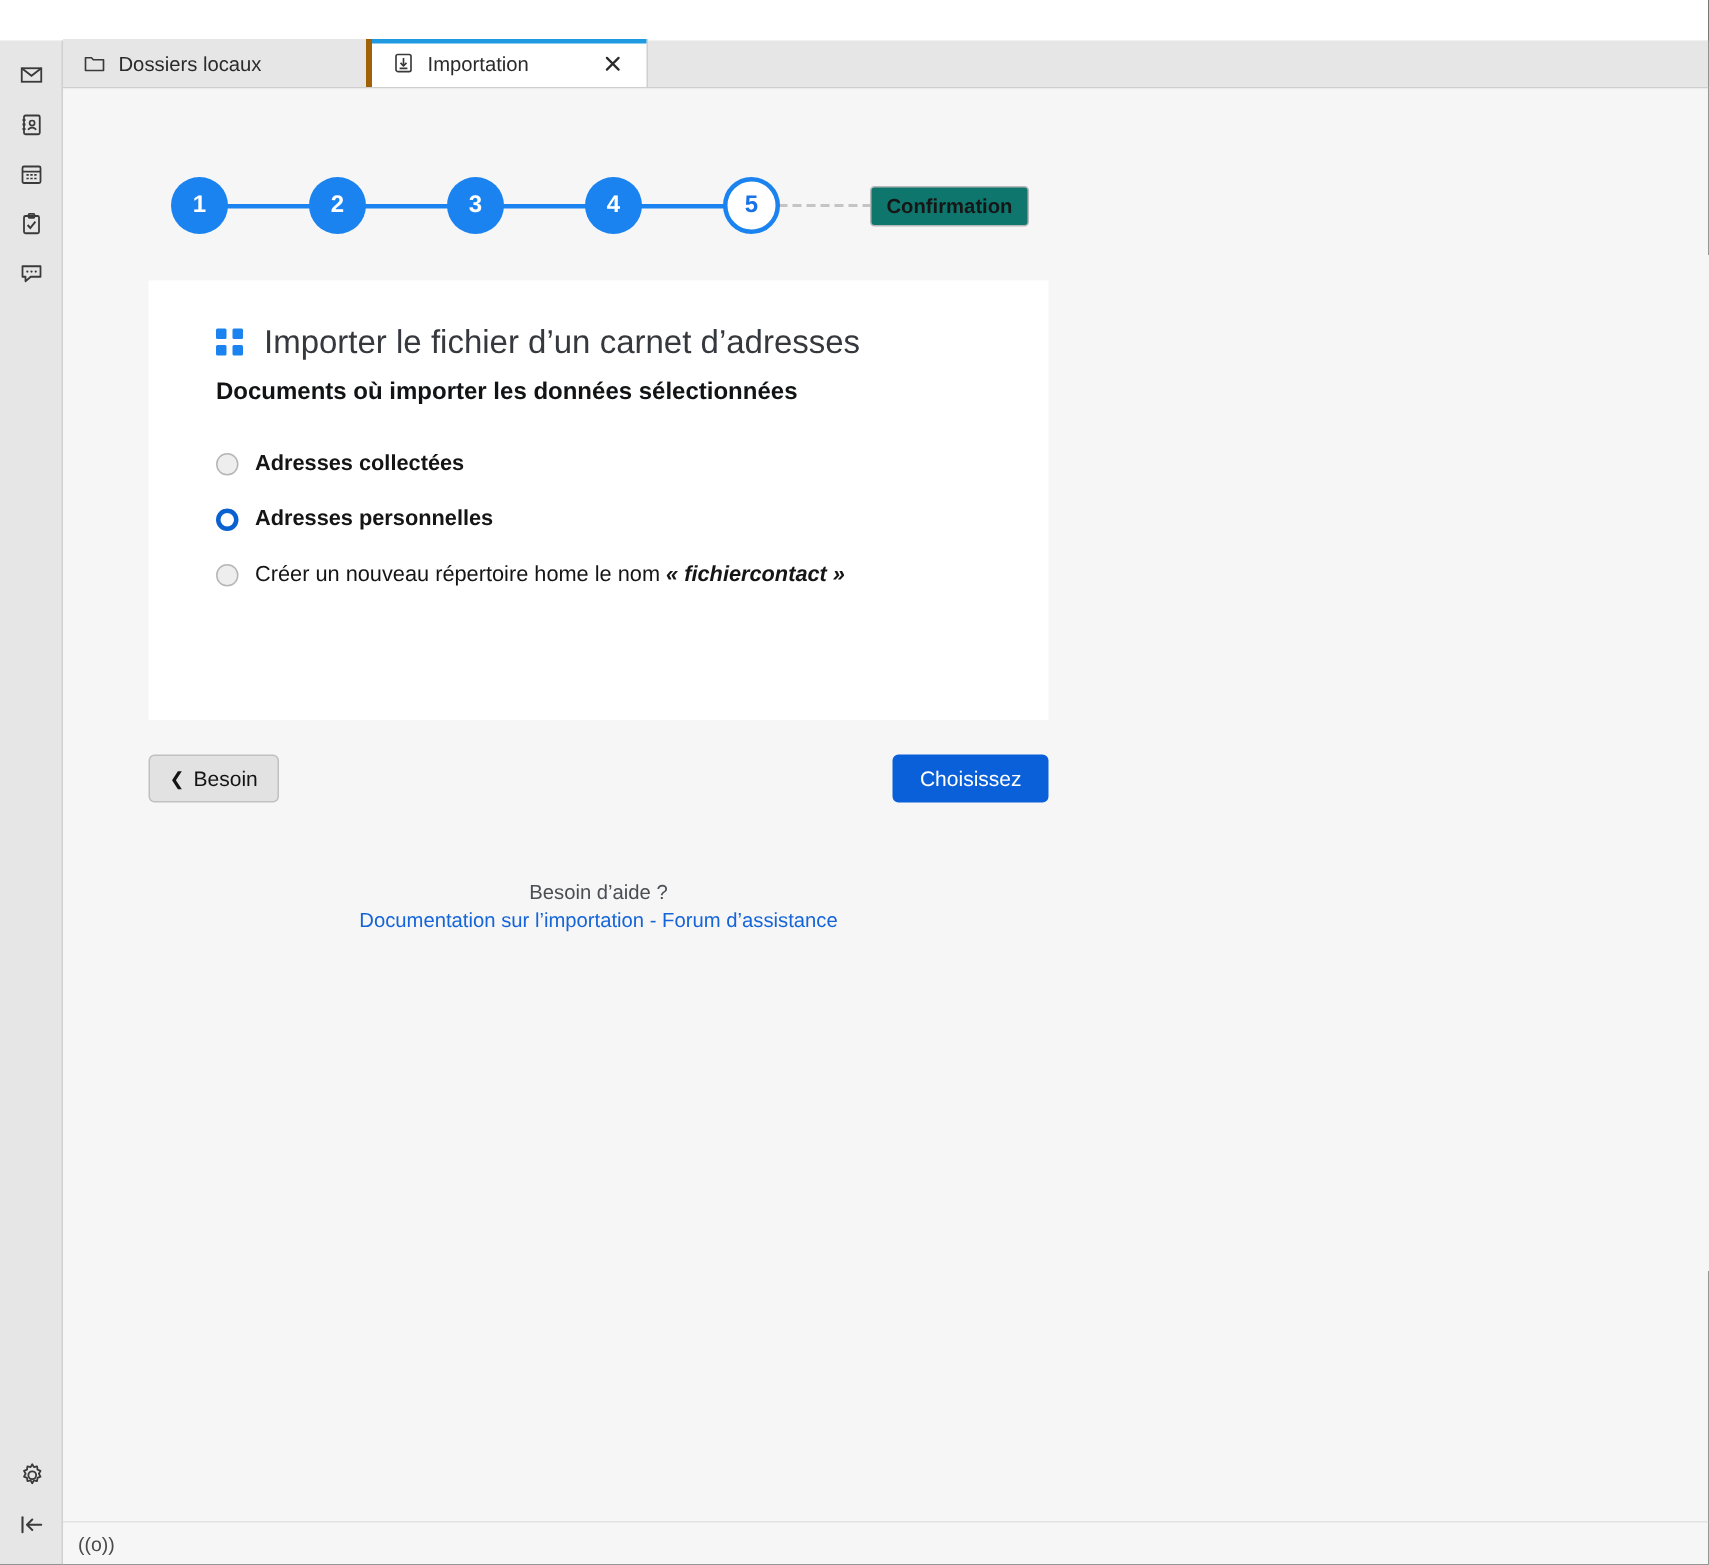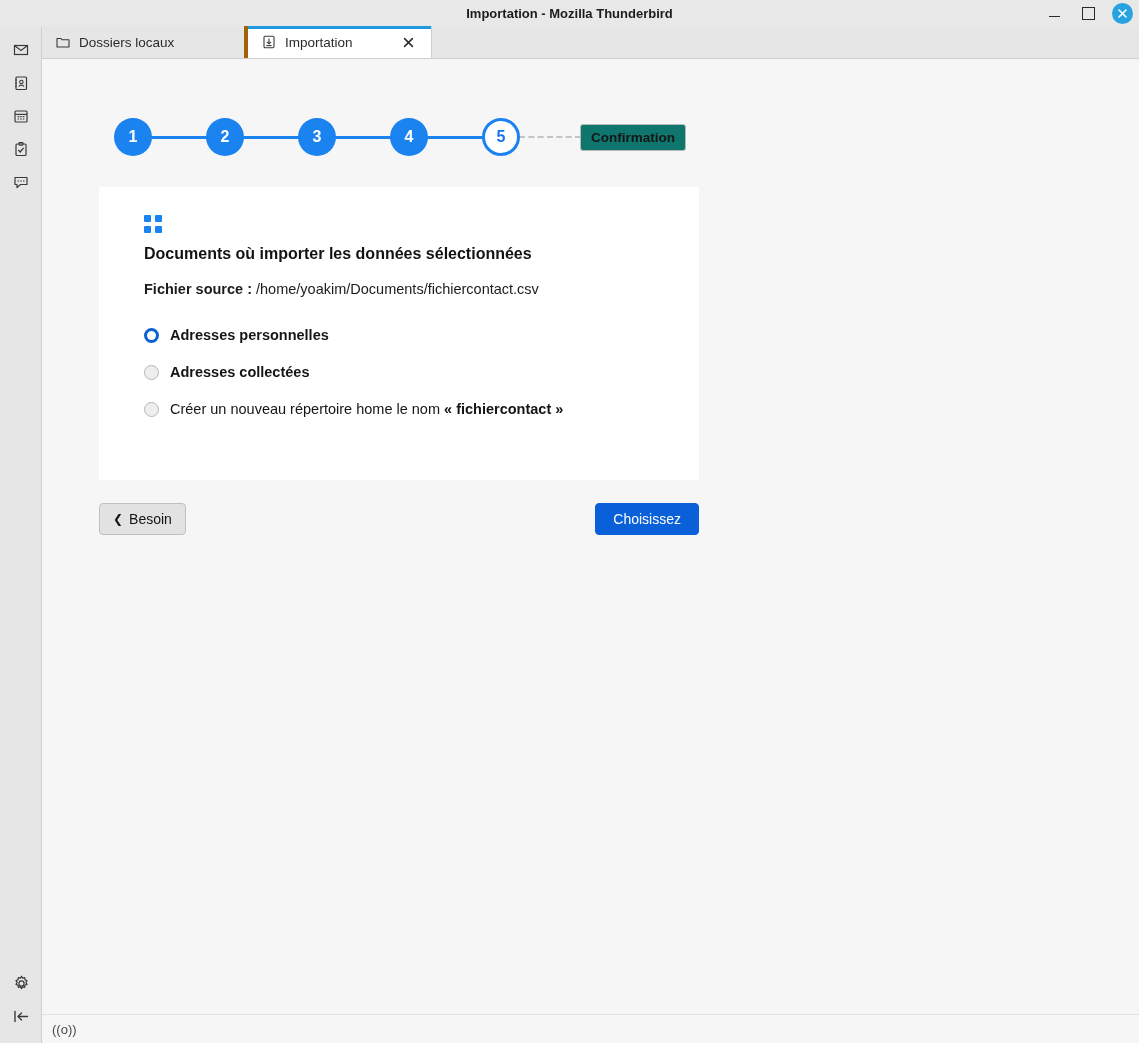--- a/index.html
+++ b/index.html
@@ -245,21 +245,21 @@
   }
   .radio.checked {
     border: 3px solid #0a62d0;
     background: #ffffff;
   }
   .radio-label {
     font-size: 14.5px;
     color: #151515;
   }
   .radio-label.bold { font-weight: bold; }
-  .radio-label b { font-weight: bold; }
+  .radio-label b { font-weight: bold; font-style: italic; }
 
   
   .btn-row {
     position: absolute; left: 57px; top: 444px;
     width: 600px; height: 32px;
   }
   .btn {
     font-size: 14px;
     border-radius: 4px;
     height: 32px;
@@ -307,32 +307,20 @@
     color: #1565d8;
     text-decoration: none;
   }
   .help-sep { color: #1565d8; }
 </style>
 </head>
 <body>
 
 <div id="app">
 
-  <div class="titlebar">
-    <div class="titlebar-title">Importation - Mozilla Thunderbird</div>
-    <div class="win-controls">
-      <div class="win-btn win-min"></div>
-      <div class="win-btn win-max"></div>
-      <div class="win-close">
-        <svg width="11" height="11" viewBox="0 0 11 11">
-          <path d="M2,2 L9,9 M9,2 L2,9" stroke="#ffffff" stroke-width="1.6" stroke-linecap="round" fill="none"></path>
-        </svg>
-      </div>
-    </div>
-  </div>
 
   <div class="sidebar">
     <div class="sb-top">
       <div class="sb-icon">
         <svg width="16" height="16" viewBox="0 0 16 16">
           <rect x="1.5" y="3.5" width="13" height="9" fill="none" stroke="#3a3a3a" stroke-width="1.2"></rect>
           <path d="M1.5,3.5 L8,8.5 L14.5,3.5" fill="none" stroke="#3a3a3a" stroke-width="1.2"></path>
         </svg>
       </div>
       <div class="sb-icon">
@@ -427,60 +415,65 @@
     <div class="card">
       <div class="card-inner">
 
         <div class="card-title-row">
           <span class="grid-icon">
             <i></i>
               <i></i>
               <i></i>
               <i></i>
           </span>
+          <span class="card-title">Importer le fichier d’un carnet d’adresses</span>
         </div>
 
         <div class="card-subtitle">Documents où importer les données sélectionnées</div>
 
-        <div class="source-line">
-          <b>Fichier source :</b>
-          <span class="path">/home/yoakim/Documents/fichiercontact.csv</span>
-        </div>
 
         <div class="radios">
+
+          <div class="radio-row">
+            <span class="radio"></span>
+            <span class="radio-label bold">Adresses collectées</span>
+          </div>
 
           <div class="radio-row">
             <span class="radio checked"></span>
             <span class="radio-label bold">Adresses personnelles</span>
           </div>
 
           <div class="radio-row">
             <span class="radio"></span>
-            <span class="radio-label bold">Adresses collectées</span>
-          </div>
-
-          <div class="radio-row">
-            <span class="radio"></span>
             <span class="radio-label"><span>Créer un nouveau répertoire home le nom </span><b>« fichiercontact »</b></span>
           </div>
 
         </div>
       </div>
     </div>
 
     <div class="btn-row">
       <div class="btn btn-back">
         <span class="chev">❮</span>
         <span>Besoin</span>
       </div>
       <div class="btn btn-continue">
         <span>Choisissez</span>
       </div>
     </div>
 
+    <div class="help">
+      <div class="help-title">Besoin d’aide ?</div>
+      <div class="help-links">
+        <a href="#">Documentation sur l’importation</a>
+        <span class="help-sep">-</span>
+        <a href="#">Forum d’assistance</a>
+      </div>
+    </div>
 
   </div>
 
   <div class="status-strip">
     <span>((o))</span>
   </div>
 
 </div>
 
 </body></html>

